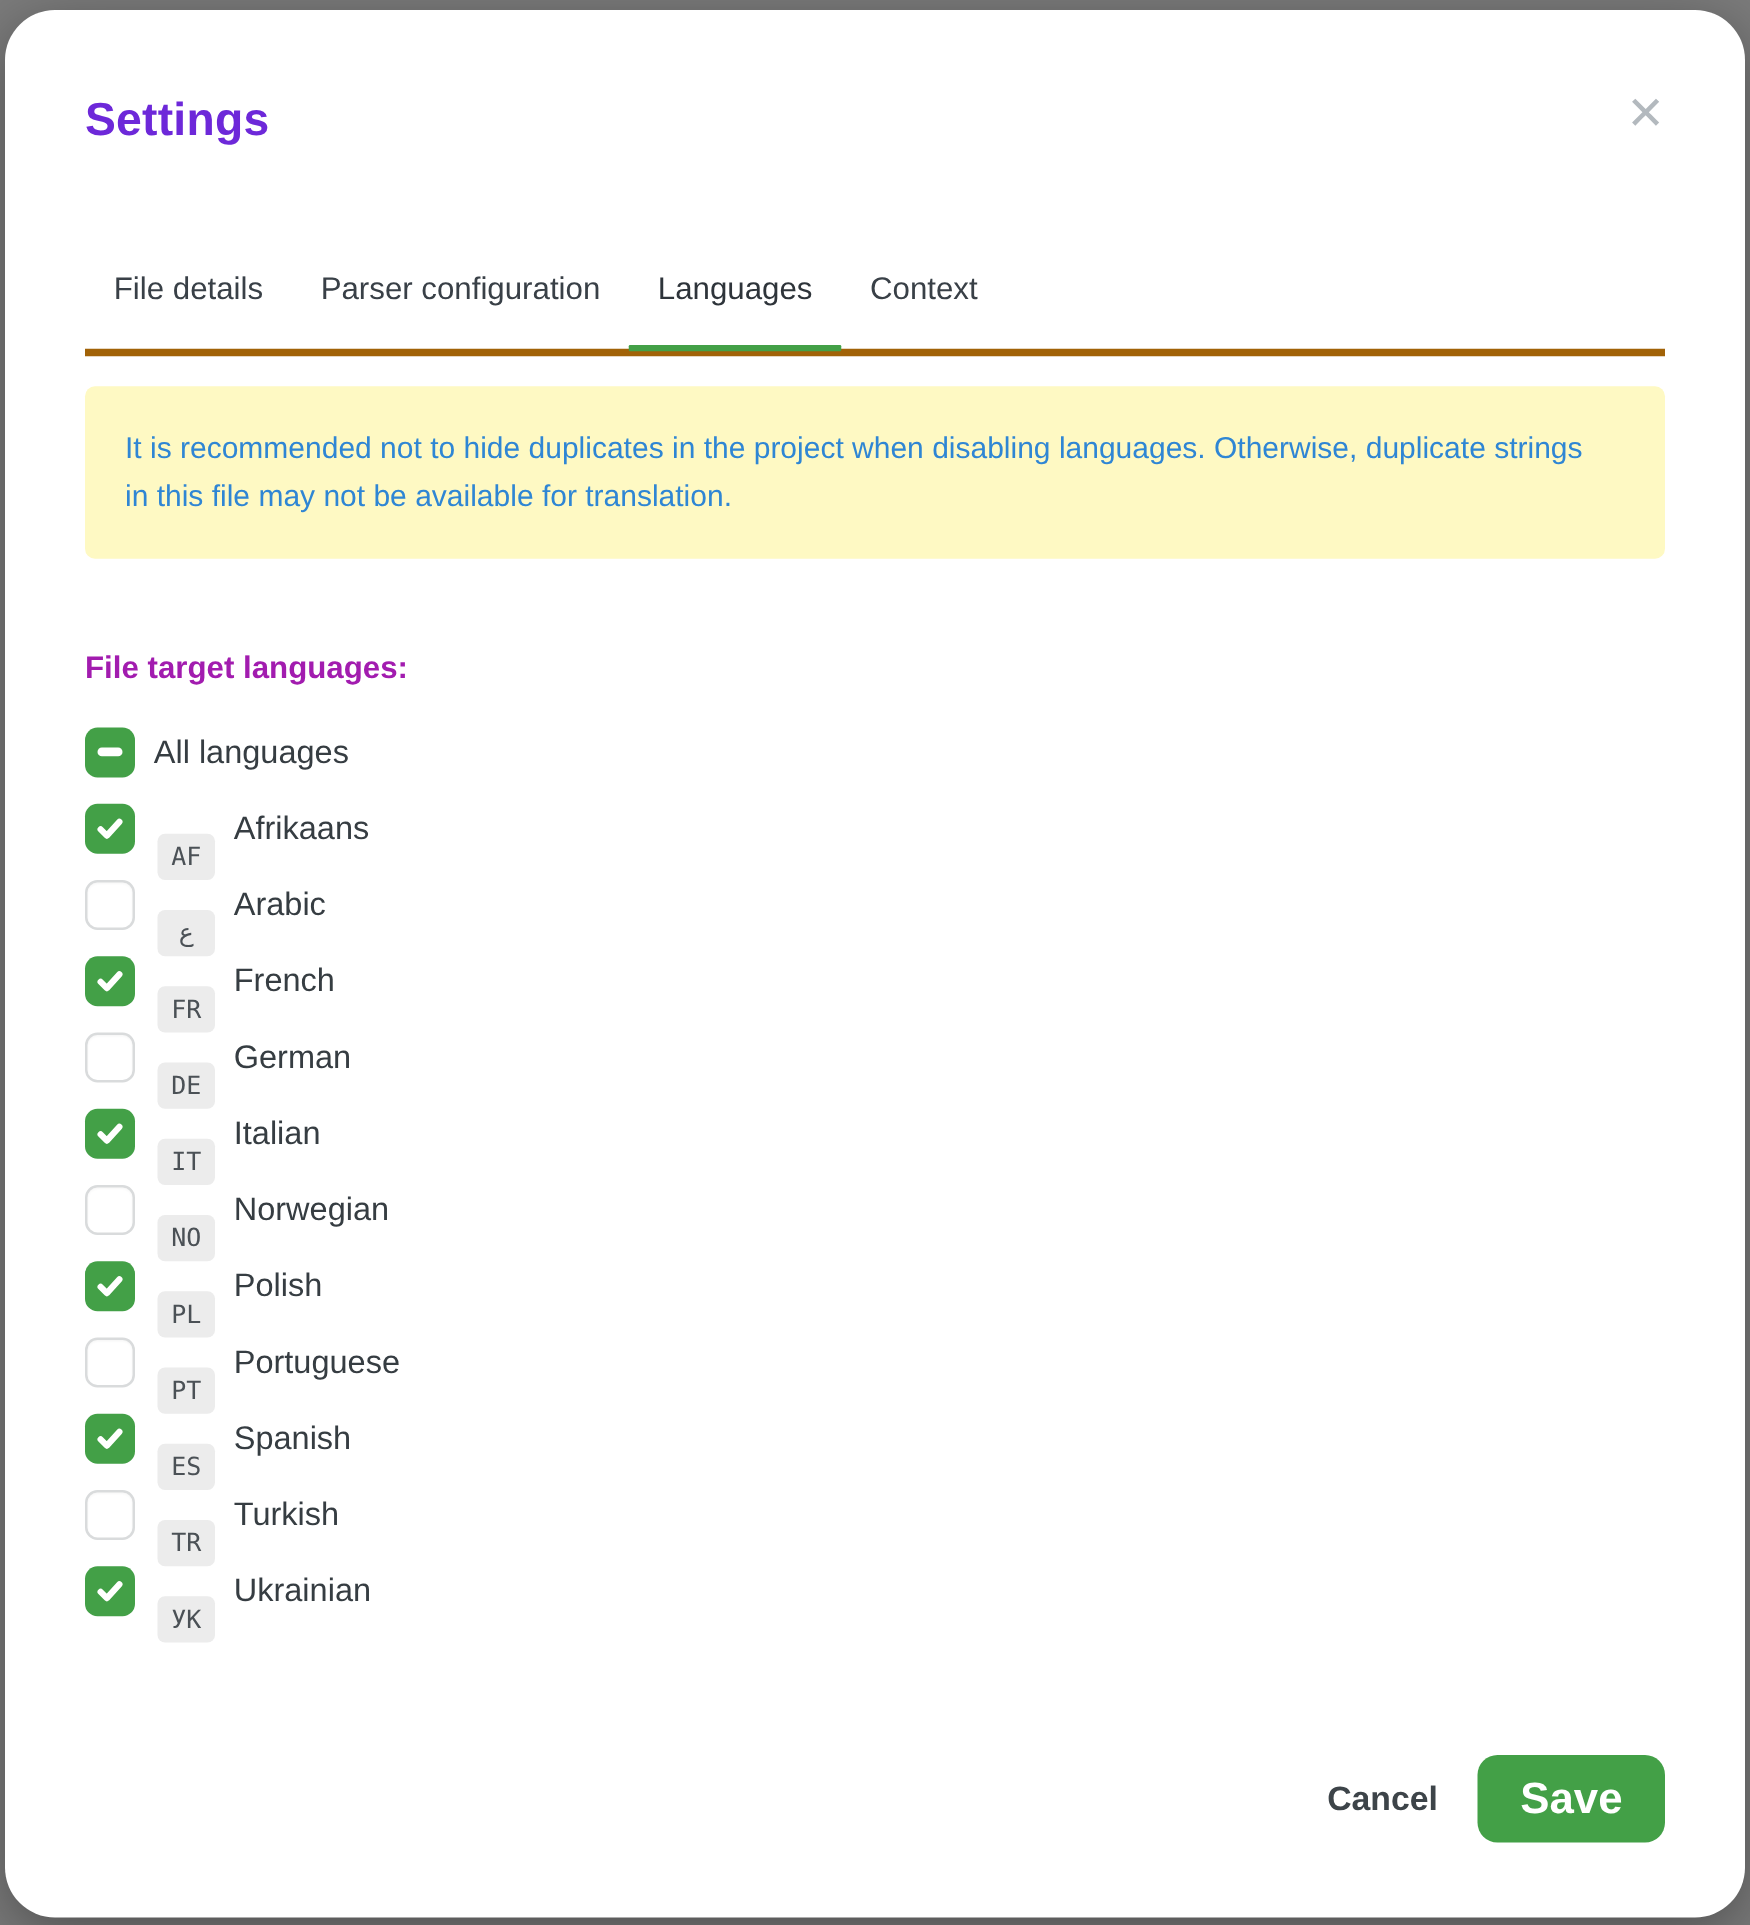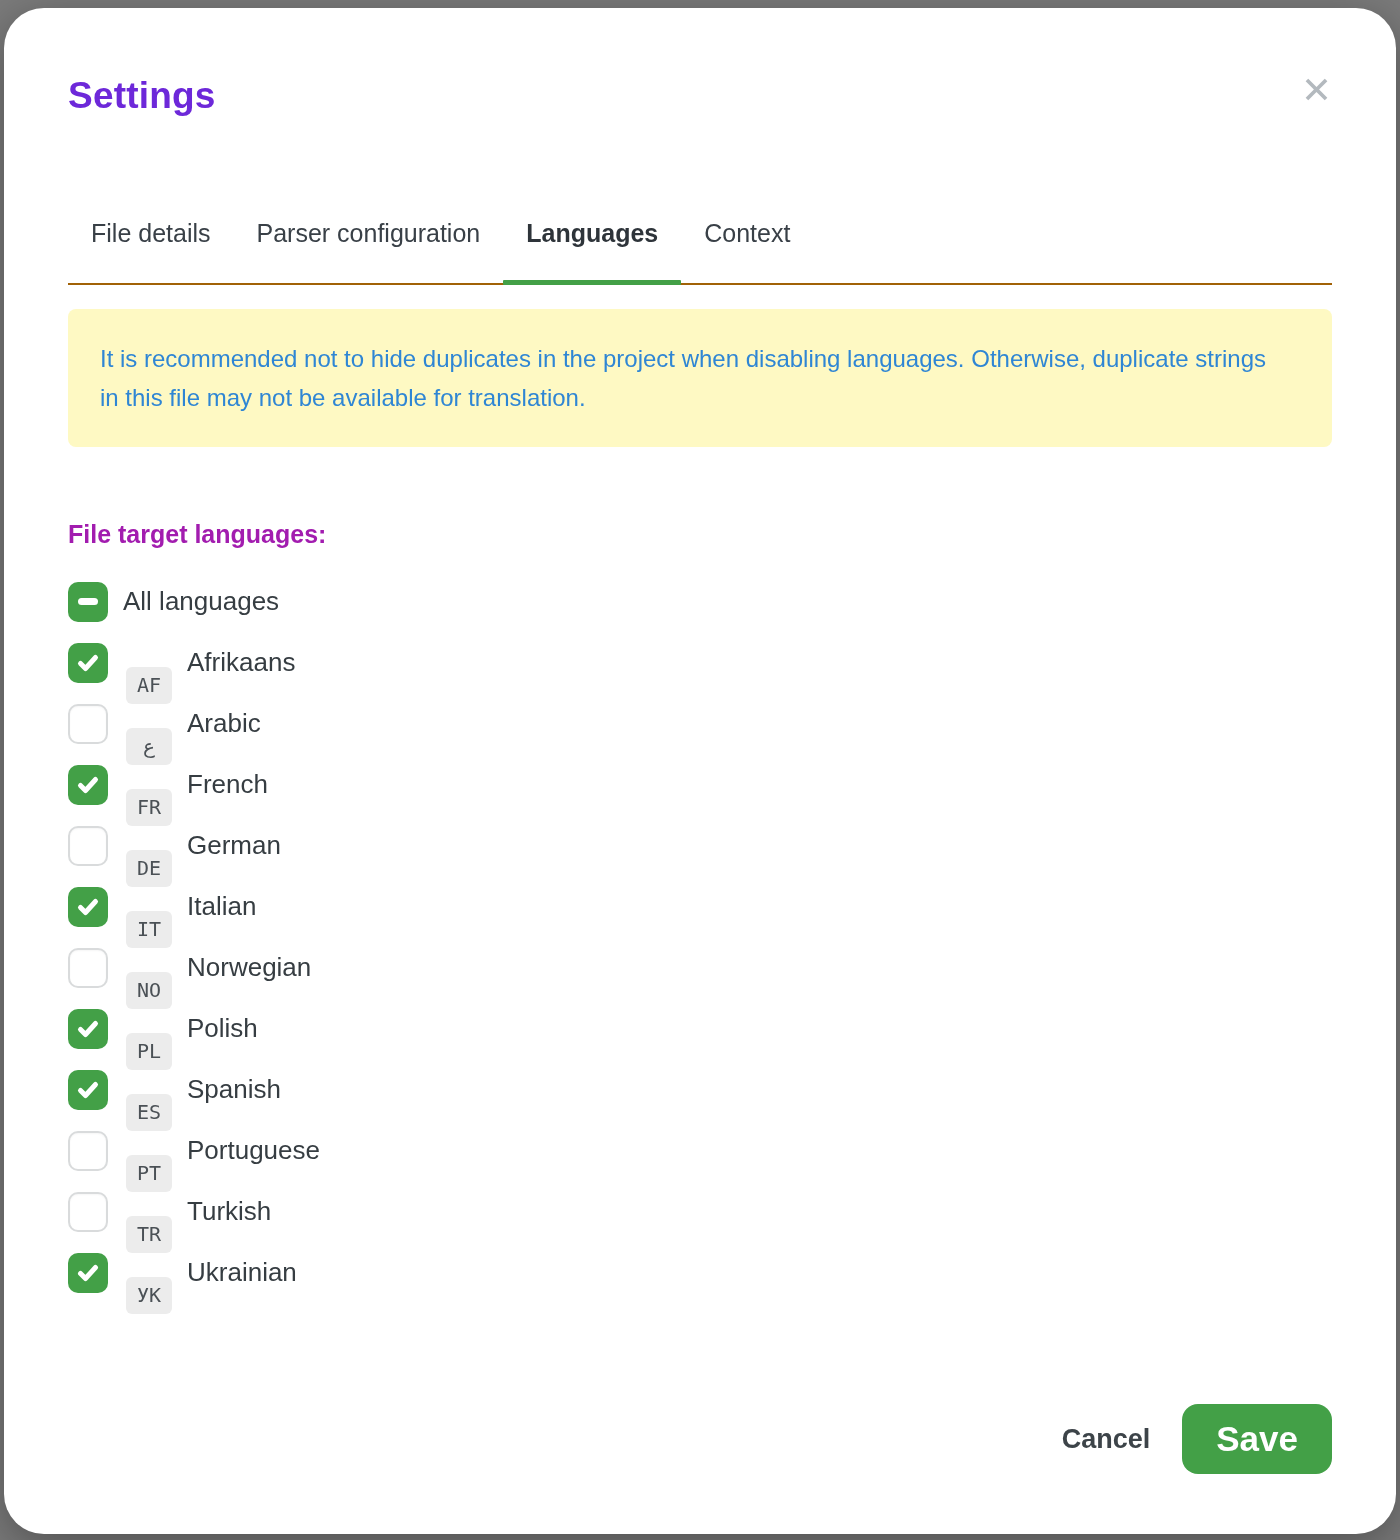--- a/index.html
+++ b/index.html
@@ -40,37 +40,37 @@
     color: #b3b9be;
     padding: 0;
     margin-top: 2px;
     font-family: "Liberation Sans", sans-serif;
   }
   
   .tabs {
     display: flex;
     margin-top: 64px;
     height: 101px;
-    border-bottom: 2px solid #a16207;
+    border-bottom: 6px solid #a16207;
     align-items: center;
   }
   .tab {
     position: relative;
     height: 100%;
     display: flex;
     align-items: center;
     padding: 0 23px;
     background: none;
     border: none;
     cursor: pointer;
     font-family: "Liberation Sans", sans-serif;
     font-size: 25px;
     color: #394047;
   }
-  .tab[data-active="true"] { font-weight: 700; color: #2e343a; }
+  .tab[data-active="true"] { font-weight: 400; color: #2e343a; }
   .tab[data-active="true"]::after {
     content: "";
     position: absolute;
     left: 0; right: 0; bottom: -2px;
     height: 5px;
     background: var(--accent-green, #43a047);
     border-radius: 1px;
   }
   
   .banner {
@@ -285,37 +285,37 @@
           <svg class="check-icon" width="24" height="24" viewBox="0 0 24 24">
             <path d="M4.5 12.5 L9.5 17.5 L19.5 6.5" fill="none" stroke="#ffffff" stroke-width="5" stroke-linecap="round" stroke-linejoin="round"></path>
           </svg>
 
         </span>
         <span class="lang-code">PL</span>
         <span class="lang-label">Polish</span>
       </div>
 
       <div class="lang-row">
+        <span class="checkbox" data-state="unchecked">
+          
+          
+        </span>
+        <span class="lang-code">PT</span>
+        <span class="lang-label">Portuguese</span>
+      </div>
+
+      <div class="lang-row">
         <span class="checkbox" data-state="checked">
           <svg class="check-icon" width="24" height="24" viewBox="0 0 24 24">
             <path d="M4.5 12.5 L9.5 17.5 L19.5 6.5" fill="none" stroke="#ffffff" stroke-width="5" stroke-linecap="round" stroke-linejoin="round"></path>
           </svg>
 
         </span>
         <span class="lang-code">ES</span>
         <span class="lang-label">Spanish</span>
-      </div>
-
-      <div class="lang-row">
-        <span class="checkbox" data-state="unchecked">
-          
-          
-        </span>
-        <span class="lang-code">PT</span>
-        <span class="lang-label">Portuguese</span>
       </div>
 
       <div class="lang-row">
         <span class="checkbox" data-state="unchecked">
           
           
         </span>
         <span class="lang-code">TR</span>
         <span class="lang-label">Turkish</span>
       </div>

